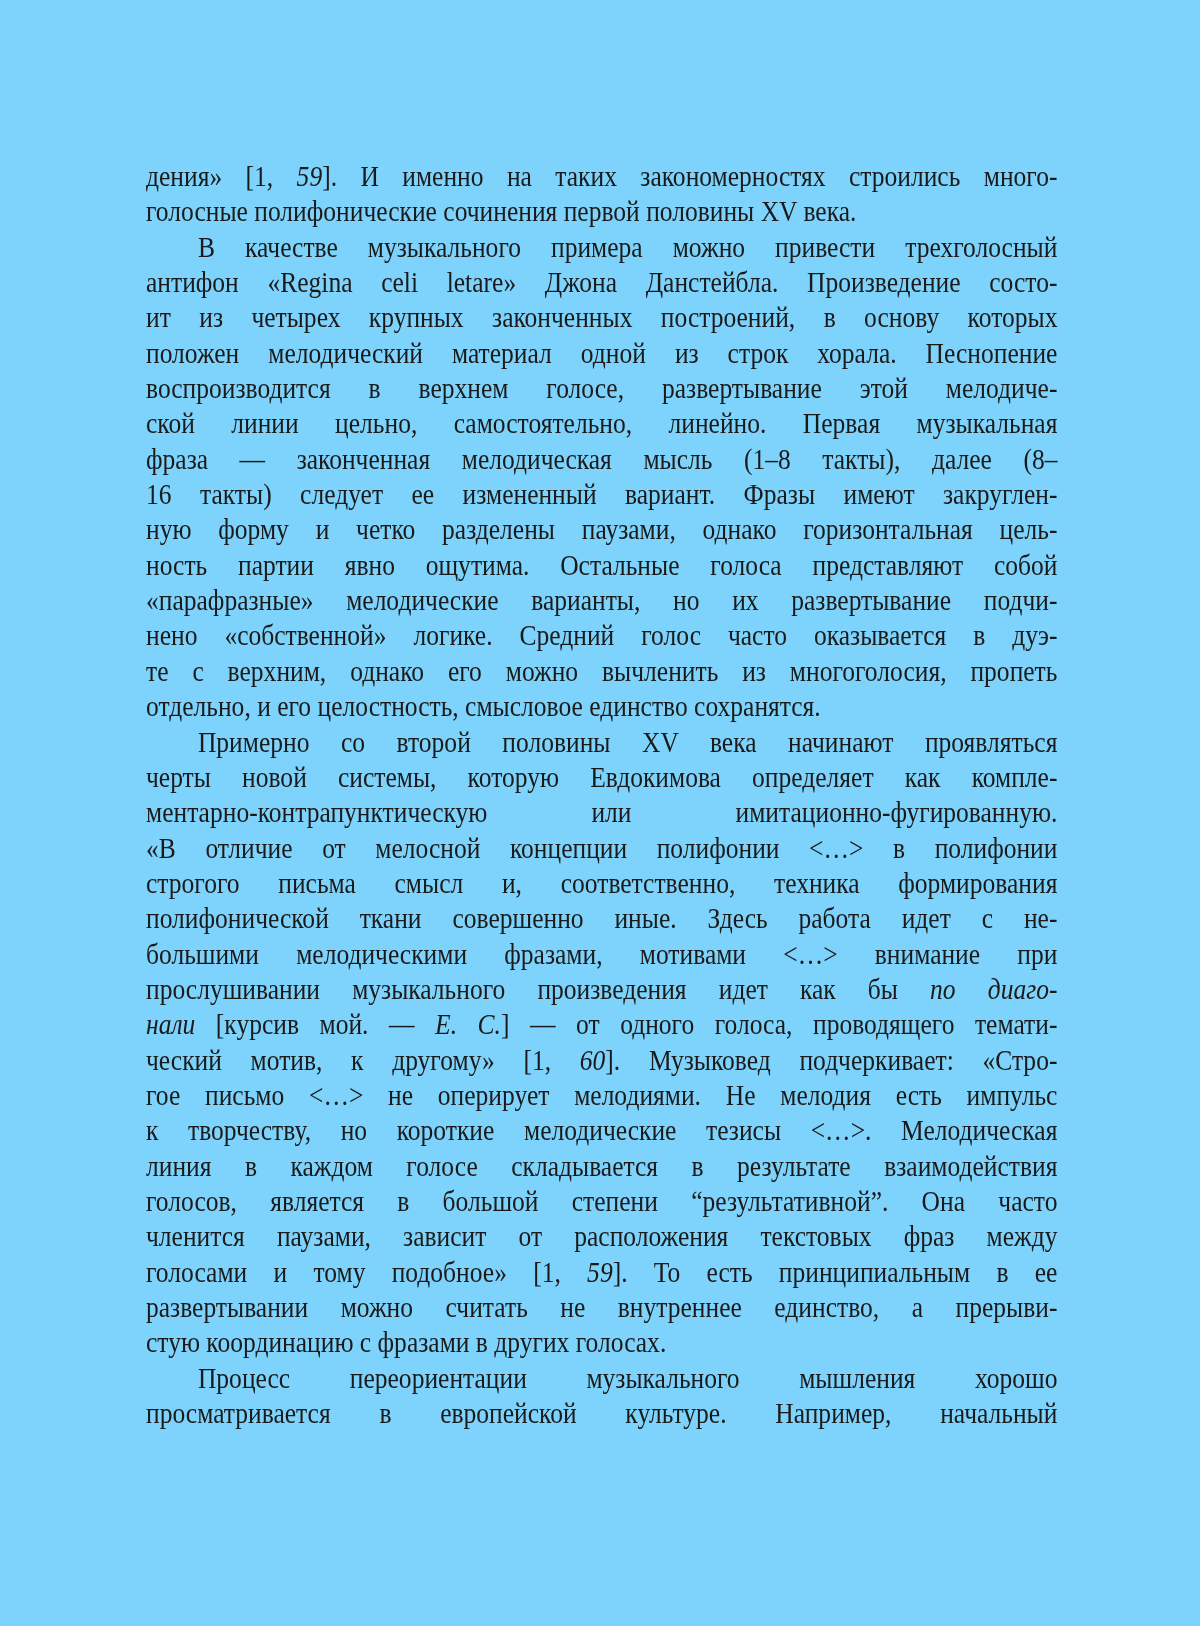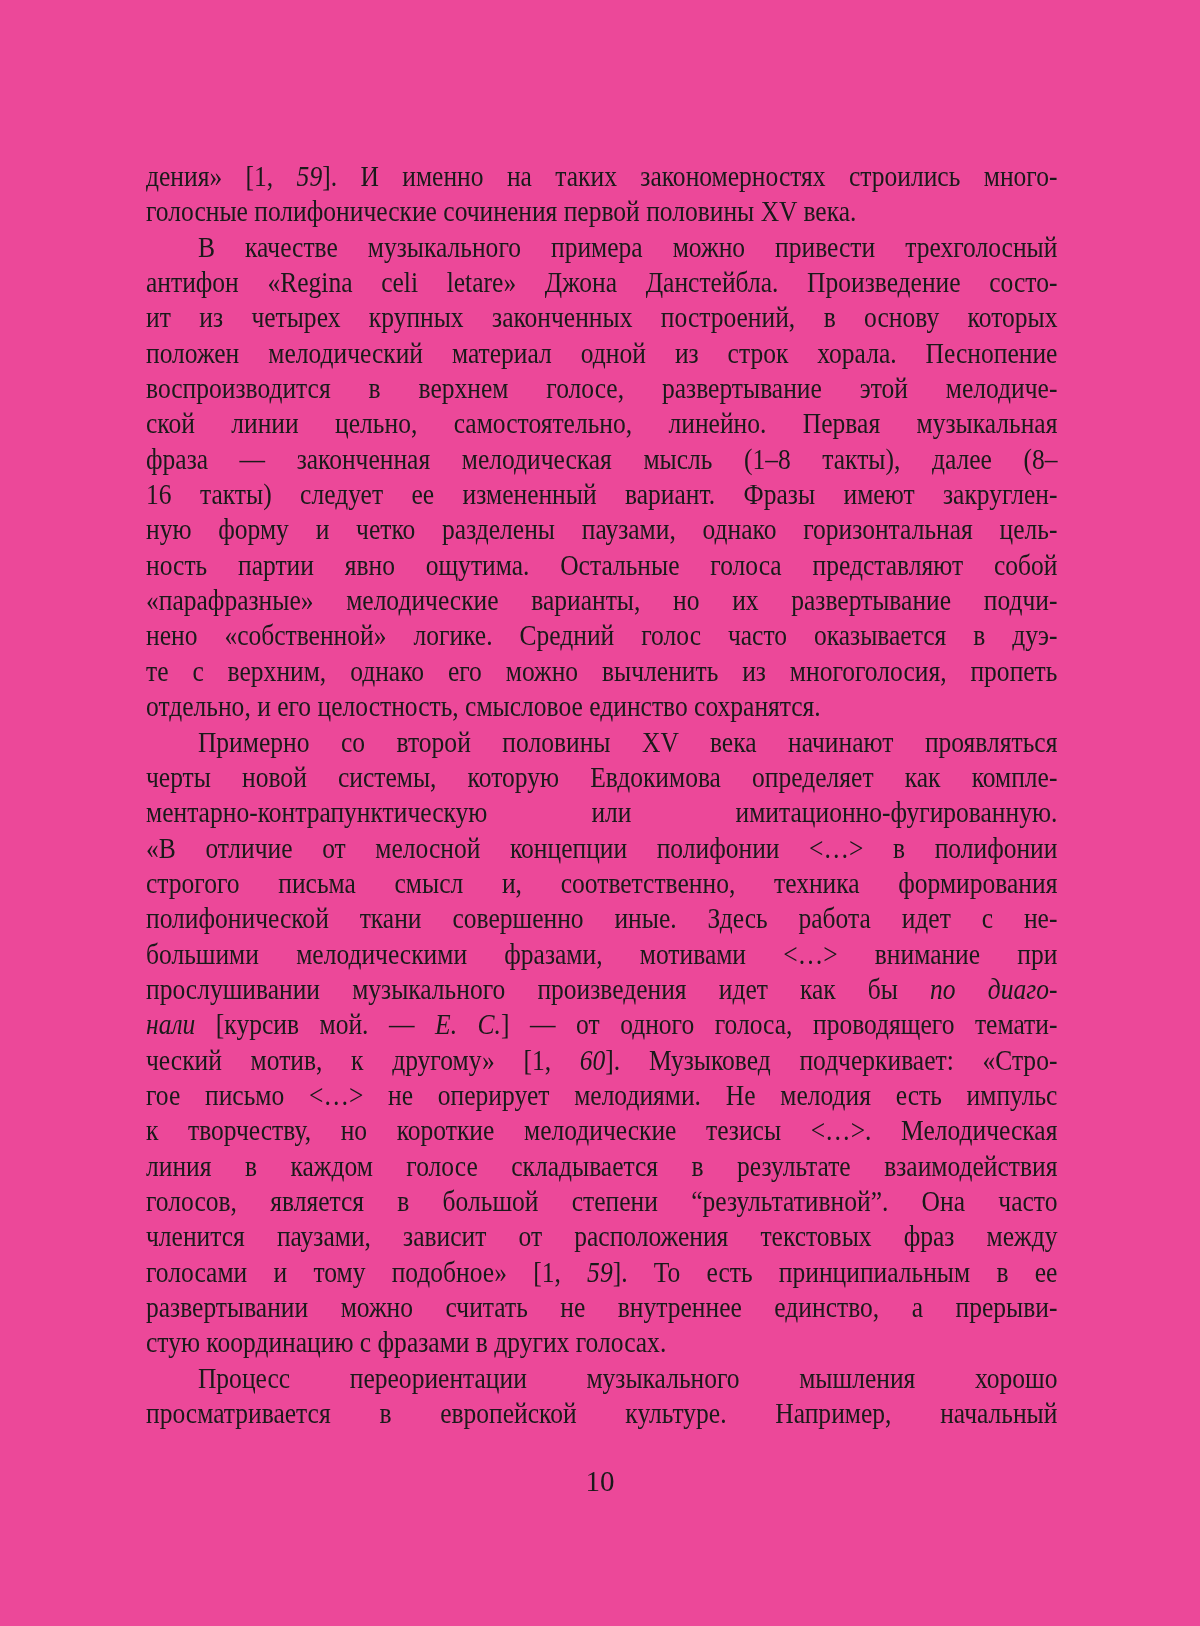--- a/index.html
+++ b/index.html
@@ -5,21 +5,21 @@
   html, body { margin: 0; padding: 0; }
   body {
     width: 1200px; height: 1626px;
     background: #ffffff;
     font-family: "Liberation Serif", "DejaVu Serif", serif;
     color: #1a1a1a;
   }
   .page {
     position: relative;
     width: 1200px; height: 1626px;
-    background: #ec4899;
+    background: #7dd3fc;
     overflow: hidden;
   }
   .text-block {
     position: absolute;
     left: 146px; top: 158px;
     width: 1071px;
     transform: scaleX(0.851);
     transform-origin: 0 0;
     font-size: 30px;
     line-height: 35.35px;
@@ -86,14 +86,13 @@
         <div class="line"><span>членится паузами, зависит от расположения текстовых фраз между</span></div>
         <div class="line"><span>голосами и тому подобное» [1, </span><span class="it">59</span><span>]. То есть принципиальным в ее</span></div>
         <div class="line"><span>развертывании можно считать не внутреннее единство, а прерыви-</span></div>
         <div class="line left"><span>стую координацию с фразами в других голосах.</span></div>
       </div>
       <div class="paragraph">
         <div class="line indent"><span>Процесс переориентации музыкального мышления хорошо</span></div>
         <div class="line"><span>просматривается в европейской культуре. Например, начальный</span></div>
       </div>
     </div>
-  <div class="page-number">10</div>
 </div>
 
 </body></html>

